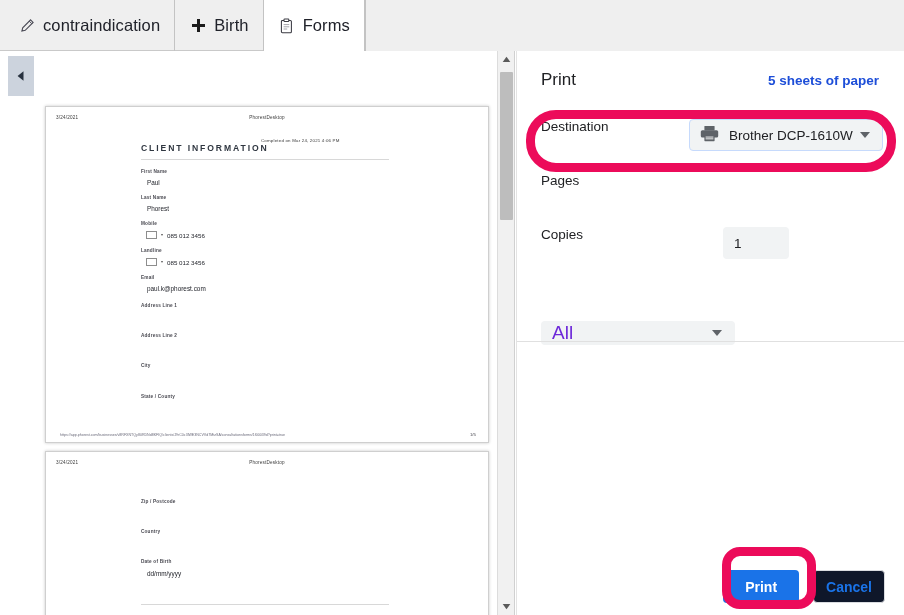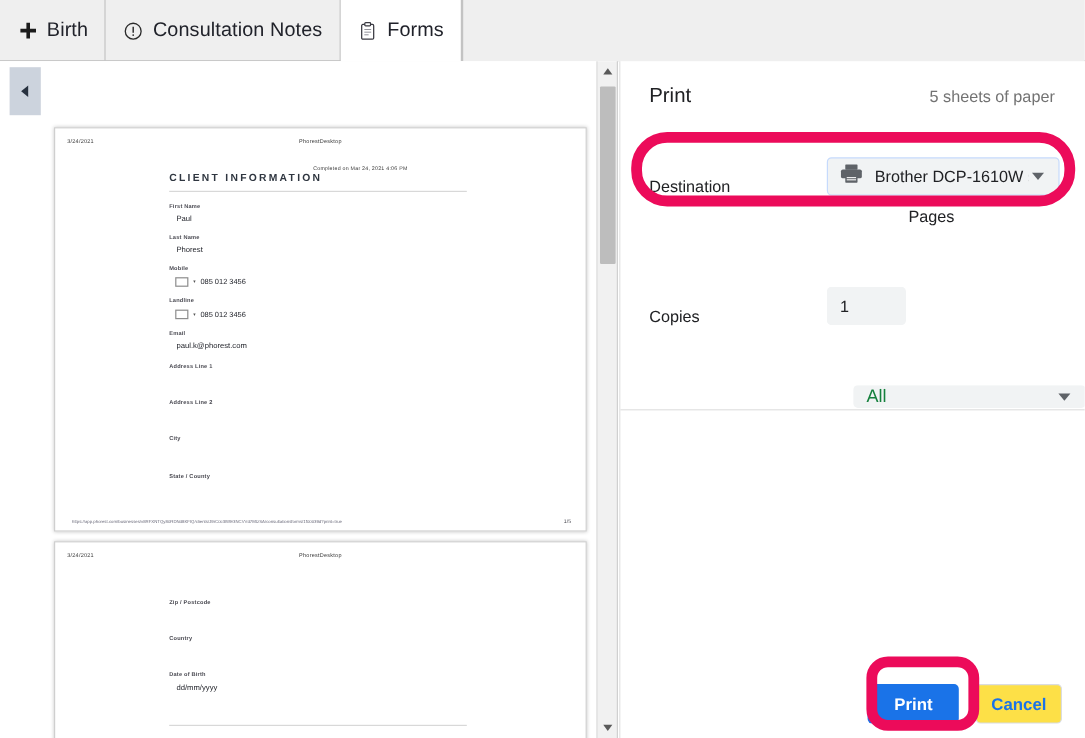--- a/index.html
+++ b/index.html
@@ -216,29 +216,29 @@
     position: absolute;
     left: 0; top: 0;
     width: 388px; height: 58px;
     display: flex;
     align-items: center;
     justify-content: space-between;
     padding: 0 26px 0 24px;
     box-sizing: border-box;
   }
   #dlg-title { font-size: 17px; color: #202124; }
-  #sheets-count { font-size: 13.5px; color: #737373; }
+  #sheets-count { font-size: 13.5px; color: #1d4ed8; font-weight: bold; }
 
   .setting-row {
     position: absolute;
     left: 0;
     width: 388px;
     height: 44px;
     display: flex;
-    align-items: flex-end;
+    align-items: flex-start;
     box-sizing: border-box;
     padding-left: 24px;
   }
   .setting-label {
     font-size: 13.5px;
     color: #202124;
     width: 148px;
     flex: 0 0 148px;
   }
   .control {
@@ -266,21 +266,21 @@
     max-width: 128px;
   }
   #pages-control {
     width: 194px;
     background: #f1f3f4;
     border: 1px solid transparent;
     padding: 0 6px 0 10px;
     justify-content: space-between;
     cursor: pointer;
   }
-  #pages-text { font-size: 15px; color: #15803d; }
+  #pages-text { font-size: 19px; color: #6d28d9; }
   #copies-control {
     width: 66px;
     background: #f1f3f4;
     border: 1px solid transparent;
     padding-left: 10px;
     cursor: text;
   }
   #copies-text { font-size: 13.5px; color: #202124; }
 
   .caret-dn {
@@ -328,21 +328,21 @@
     border: none;
     border-radius: 4px;
     font-size: 14px;
     font-weight: bold;
     font-family: "Liberation Sans", sans-serif;
     padding: 0 22px;
     height: 33px;
     cursor: pointer;
   }
   #btn-cancel {
-    background: #fde047;
+    background: #0f172a;
     color: #1a73e8;
     border: 1px solid #dadce0;
     border-radius: 4px;
     font-size: 14px;
     font-weight: bold;
     font-family: "Liberation Sans", sans-serif;
     padding: 0 12px;
     height: 33px;
     cursor: pointer;
   }
@@ -368,40 +368,39 @@
     border-radius: 18px;
   }
 </style>
 </head>
 <body>
 
 <div id="app">
 
   <div id="tabbar">
 
+    <div class="tab first">
+      <span class="ticon">
+        <svg width="16" height="16" viewBox="0 0 16 16">
+          <path d="M11.6 1.9l2.5 2.5-7.9 7.9-3.3.8.8-3.3z" fill="none" stroke="#4a4a55" stroke-width="1.1"></path>
+          <path d="M10.3 3.2l2.5 2.5" stroke="#4a4a55" stroke-width="1"></path>
+        </svg>
+      </span>
+      <span class="tlabel">contraindication</span>
+    </div>
 
     <div class="tab">
       <span class="ticon">
         <svg width="15" height="15" viewBox="0 0 15 15">
           <path d="M6 1h3v5h5v3H9v5H6V9H1V6h5z" fill="#1b1b1b"></path>
         </svg>
       </span>
       <span class="tlabel">Birth</span>
     </div>
 
-    <div class="tab">
-      <span class="ticon">
-        <svg width="16" height="16" viewBox="0 0 16 16">
-          <circle cx="8" cy="8" r="6.6" fill="none" stroke="#2b2b2b" stroke-width="1.1"></circle>
-          <path d="M8 4.2v5" stroke="#2b2b2b" stroke-width="1.2"></path>
-          <circle cx="8" cy="11.2" r="0.75" fill="#2b2b2b"></circle>
-        </svg>
-      </span>
-      <span class="tlabel">Consultation Notes</span>
-    </div>
 
     <div class="tab active">
       <span class="ticon">
         <svg width="15" height="16" viewBox="0 0 15 16">
           <rect x="2.4" y="2.4" width="10" height="12.3" rx="1" fill="none" stroke="#3a3a42" stroke-width="1.05"></rect>
           <rect x="5" y="0.9" width="4.8" height="2.6" rx="0.7" fill="#ffffff" stroke="#3a3a42" stroke-width="1.05"></rect>
           <path d="M4.6 6.6h5.7M4.6 8.8h5.7M4.6 11h3.6" stroke="#8d8d95" stroke-width="0.8"></path>
         </svg>
       </span>
       <span class="tlabel">Forms</span>
@@ -522,21 +521,21 @@
     </div>
 
     <div class="setting-row" style="top:122px;flex-direction:column;">
       <div class="setting-label">Pages</div>
       <div class="control" id="pages-control">
         <span id="pages-text">All</span>
         <span class="caret-dn"></span>
       </div>
     </div>
 
-    <div class="setting-row" style="top:176px;">
+    <div class="setting-row" style="top:176px;gap:34px;">
       <div class="setting-label">Copies</div>
       <div class="control" id="copies-control">
         <span id="copies-text">1</span>
       </div>
     </div>
 
     <div id="dlg-sep"></div>
 
 
     <div id="dlg-actions">

